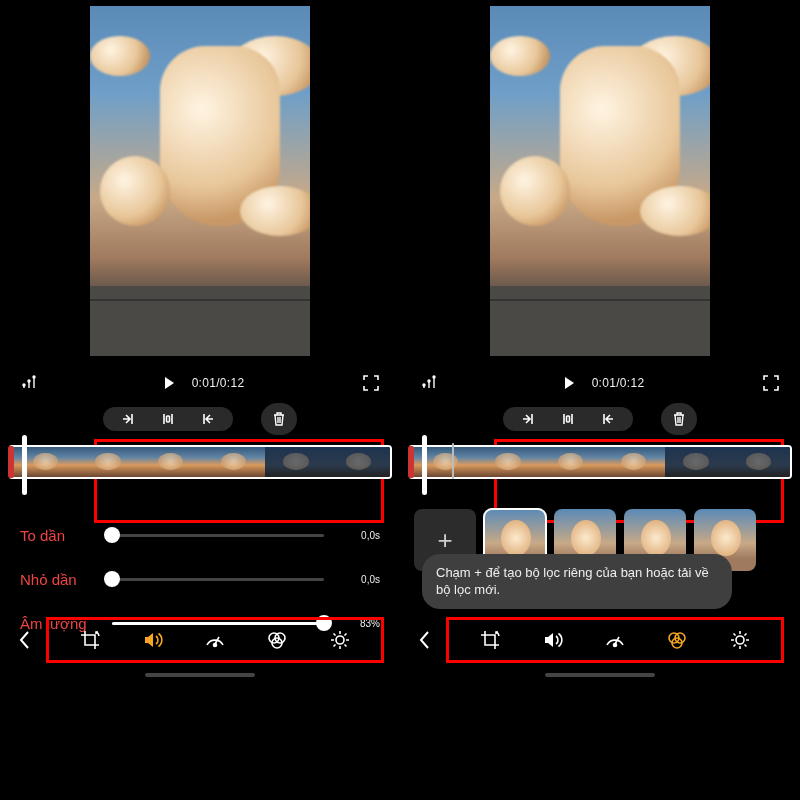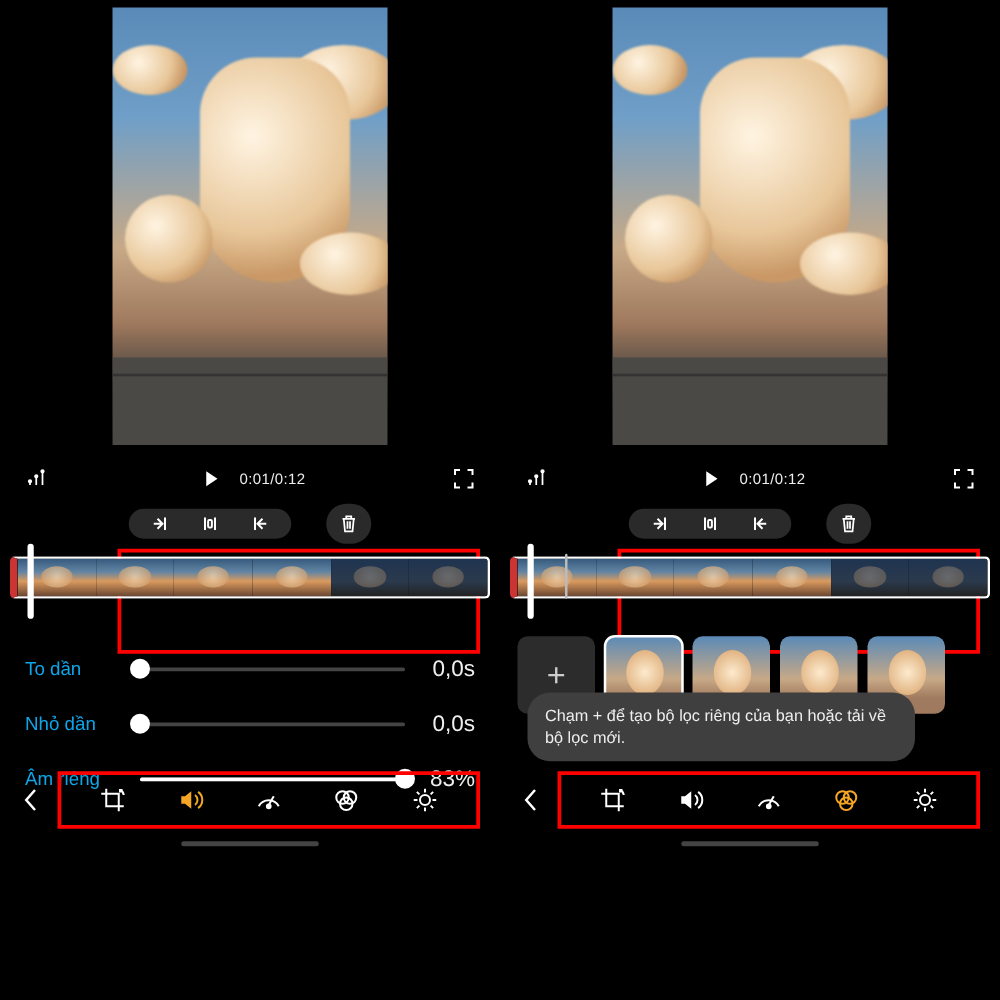--- a/index.html
+++ b/index.html
@@ -67,22 +67,22 @@
   .thumb.dark::after{opacity:0.3;}
   .playhead {
     position:absolute; top:-4px; bottom:-12px; width:5px; background:#fff;
     border-radius:3px; left:22px;
   }
   .playhead.thin { width:2px; background:#bbb; left:52px; top:4px; bottom:4px; }
 
   
   .sliders { padding: 30px 20px 10px 20px; }
   .srow { display:flex; align-items:center; height:44px; gap:14px; }
-  .slabel { width:78px; font-size:15px; color:#0ea5e9; }
-  .sval { width:42px; text-align:right; font-size:18px; color:#eee; }
+  .slabel { width:78px; font-size:15px; color:#ef4444; }
+  .sval { width:42px; text-align:right; font-size:10px; color:#eee; }
   .strack { flex:1; height:3px; background:#444; border-radius:2px; position:relative; }
   .sfill { position:absolute; left:0; top:0; bottom:0; background:#fff; border-radius:2px; }
   .sknob { position:absolute; top:50%; transform:translate(-50%,-50%); width:16px; height:16px; border-radius:50%; background:#fff; }
 
   
   .filterpanel { padding: 22px 0 0 0; }
   .originlabel { text-align:center; font-size:12px; color:#ccc; height:20px; }
   .filterrow { display:flex; gap:8px; padding: 4px 0 4px 14px; align-items:center; overflow:hidden; }
   .addbtn { width:62px; height:62px; border-radius:8px; background:#2c2c2c; display:flex; align-items:center; justify-content:center; font-size:26px; color:#ccc; flex-shrink:0; }
   .fthumb { width:62px; height:62px; border-radius:8px; overflow:hidden; flex-shrink:0; background: linear-gradient(to bottom,#5a8ab7 0%, #c7a987 55%, #a07a5e 80%); position:relative; }
@@ -213,21 +213,21 @@
     </div>
     <div class="srow">
       <div class="slabel">Nhỏ dần</div>
       <div class="strack">
         <div class="sfill" style="width:0%"></div>
           <div class="sknob" style="left:0%"></div>
       </div>
       <div class="sval">0,0s</div>
     </div>
     <div class="srow">
-      <div class="slabel">Âm riêng</div>
+      <div class="slabel">Âm lượng</div>
       <div class="strack">
         <div class="sfill" style="width:100%"></div>
           <div class="sknob" style="left:100%"></div>
       </div>
       <div class="sval">83%</div>
     </div>
   </div>
 
   <div class="bottombar">
     <div class="back">

